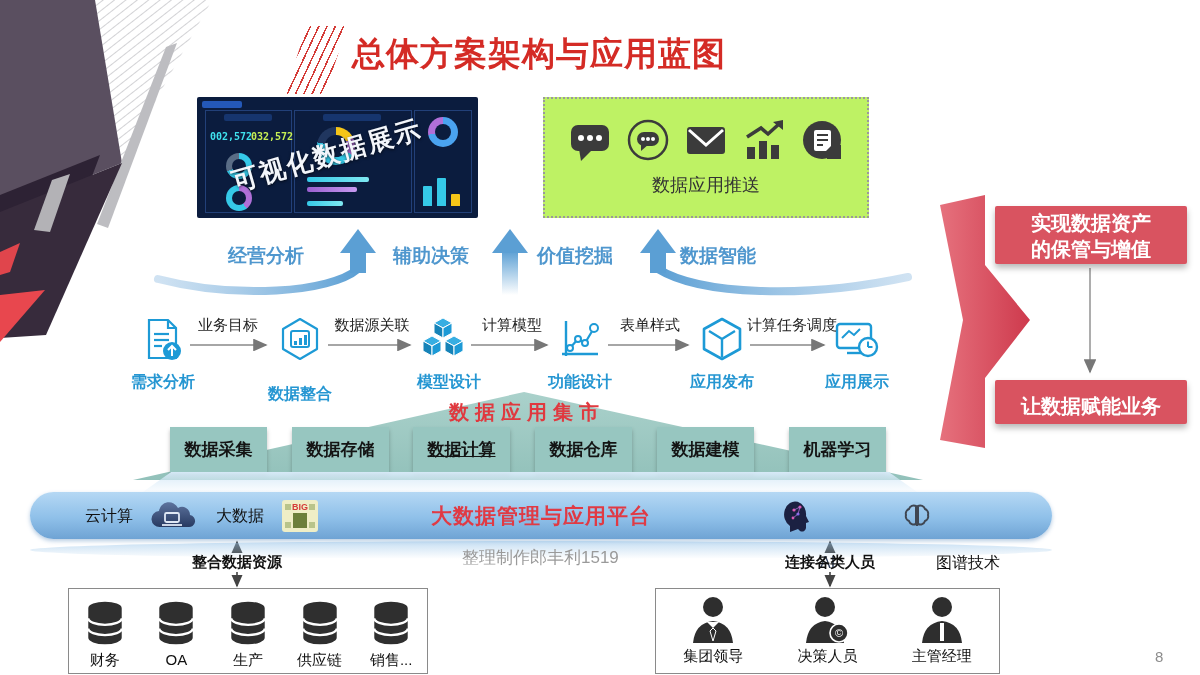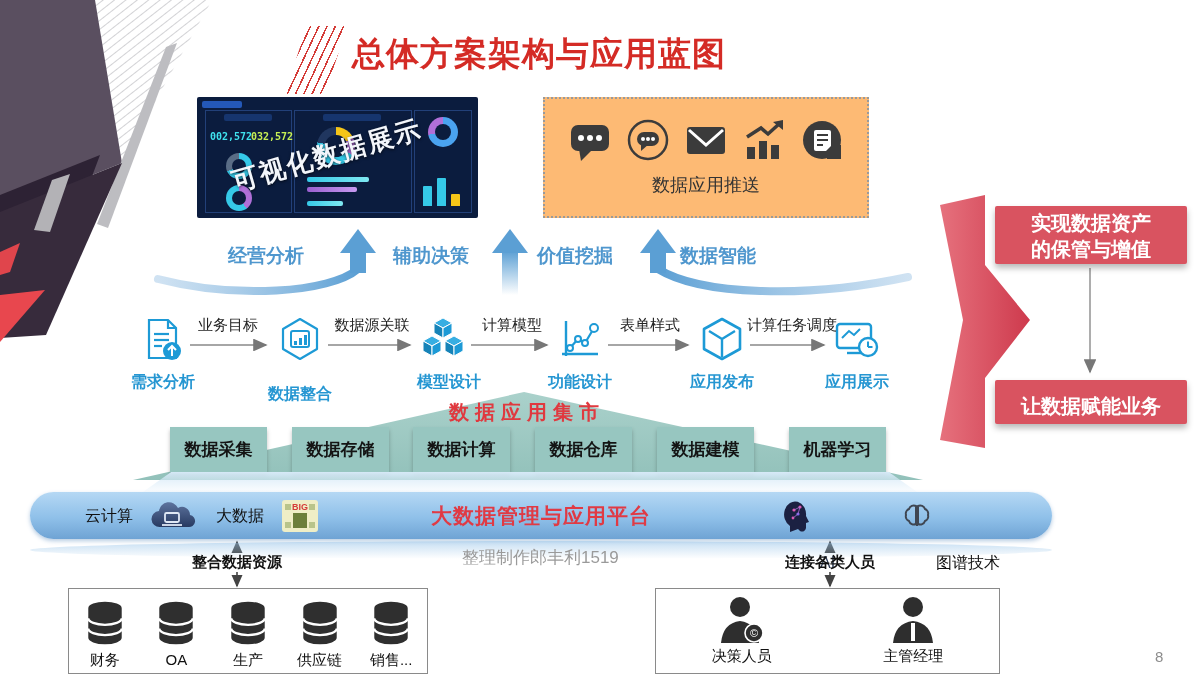--- a/index.html
+++ b/index.html
@@ -21,21 +21,21 @@
   .num-cyan{color:#3fe2ee;font:bold 10px "DejaVu Sans Mono",monospace;}
   .num-green{color:#c6ef54;font:bold 10px "DejaVu Sans Mono",monospace;}
   .donut{border-radius:50%;position:absolute;}
   .donut::after{content:"";position:absolute;inset:22%;background:#0b1c3e;border-radius:50%;}
   .hbar{position:absolute;height:5px;border-radius:2px;}
   .vbar{position:absolute;width:9px;border-radius:1px 1px 0 0;}
   .dash-overlay{font-size:26px;font-weight:bold;color:#f3f6fb;letter-spacing:2px;
     text-shadow:0 1px 3px rgba(0,0,0,.65);transform:rotate(-16deg);transform-origin:left center;white-space:nowrap;}
 
   
-  .push-box{width:326px;height:121px;border:2px dotted #9a9a9a;background:#fdba74;box-sizing:border-box;text-align:center;}
+  .push-box{width:326px;height:121px;border:2px dotted #9a9a9a;background:#bef264;box-sizing:border-box;text-align:center;}
   .push-icons{display:flex;justify-content:space-between;padding:20px 24px 0 24px;}
   .push-label{font-size:18px;color:#333;margin-top:12px;}
 
   
   .outcome{font-size:19px;font-weight:bold;color:#4f97ce;white-space:nowrap;}
 
   
   .step-label{font-size:16px;font-weight:bold;color:#2596d2;white-space:nowrap;}
   .trans-label{font-size:15px;color:#222;white-space:nowrap;}
 
@@ -284,21 +284,21 @@
     <line x1="237" y1="572" x2="237" y2="586" stroke="#444" stroke-width="1.6" marker-end="url(#ahD)"></line>
     <line x1="830" y1="552" x2="830" y2="542" stroke="#444" stroke-width="1.6" marker-end="url(#ahD)"></line>
     <line x1="830" y1="572" x2="830" y2="586" stroke="#444" stroke-width="1.6" marker-end="url(#ahD)"></line>
     <line x1="1090" y1="268" x2="1090" y2="372" stroke="#999" stroke-width="1.6" marker-end="url(#ahG)"></line>
   </svg>
 
   <div class="abs market-tri" style="left:133px;top:392px;"></div>
   <div class="abs market-title ctr" style="left:377px;top:399px;width:300px;">数据应用集市</div>
   <div class="abs module" style="left:170px;top:427px;">数据采集</div>
   <div class="abs module" style="left:292px;top:427px;">数据存储</div>
-  <div class="abs module" style="left:413px;top:427px;">数据计算</div>
+  <div class="abs module" style="left:413px;top:427px;text-decoration:underline;">数据计算</div>
   <div class="abs module" style="left:535px;top:427px;">数据仓库</div>
   <div class="abs module" style="left:657px;top:427px;">数据建模</div>
   <div class="abs module" style="left:789px;top:427px;">机器学习</div>
   <div class="abs market-glow" style="left:140px;top:472px;"></div>
 
   <div class="abs platform" style="left:30px;top:492px;">
     <span class="abs plat-label" style="left:55px;">云计算</span>
     <svg class="abs" style="left:118px;top:9px;" width="48" height="30" viewBox="0 0 48 30">
       <defs>
           <linearGradient id="cldG" x1="0" y1="0" x2="0" y2="1">
@@ -382,20 +382,29 @@
         <path d="M6,34 a18,7 0 0 0 36,0" fill="none" stroke="#fff" stroke-width="2.5"></path>
       </svg>
       <div class="cell-label">销售...</div>
     </div>
   </div>
 
   <div class="abs conn-label" style="left:755px;top:553px;width:150px;text-align:center;">连接各类人员</div>
   <div class="abs ppl-box" style="left:655px;top:588px;">
     <div class="cell">
       <svg width="44" height="50" viewBox="0 0 44 50">
+        <circle cx="22" cy="12" r="10" fill="#2e2e2e"></circle>
+        <path d="M2,48 Q4,28 22,26 Q40,28 42,48 Z" fill="#2e2e2e"></path>
+        <polygon points="16,27 22,33 28,27" fill="#fff"></polygon>
+        <polygon points="22,33 19,36 22,46 25,36" fill="#2e2e2e" stroke="#fff" stroke-width="1"></polygon>
+      </svg>
+      <div class="cell-label">集团领导</div>
+    </div>
+    <div class="cell">
+      <svg width="44" height="50" viewBox="0 0 44 50">
         <circle cx="20" cy="12" r="10" fill="#2e2e2e"></circle>
         <path d="M1,48 Q3,28 20,26 Q37,28 39,48 Z" fill="#2e2e2e"></path>
         <circle cx="34" cy="38" r="9" fill="#2e2e2e" stroke="#fff" stroke-width="1.6"></circle>
         <text x="34" y="42" font-size="11" fill="#fff" text-anchor="middle" font-family="Liberation Sans,sans-serif">©</text>
       </svg>
       <div class="cell-label">决策人员</div>
     </div>
     <div class="cell">
       <svg width="44" height="50" viewBox="0 0 44 50">
         <circle cx="22" cy="12" r="10" fill="#2e2e2e"></circle>

